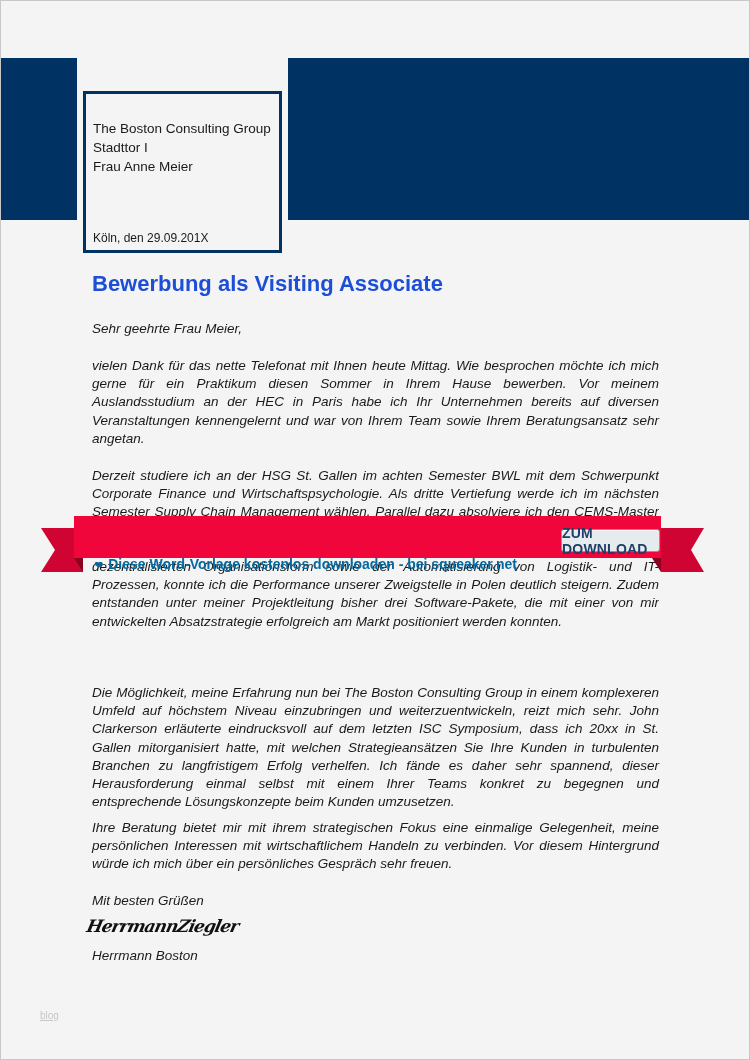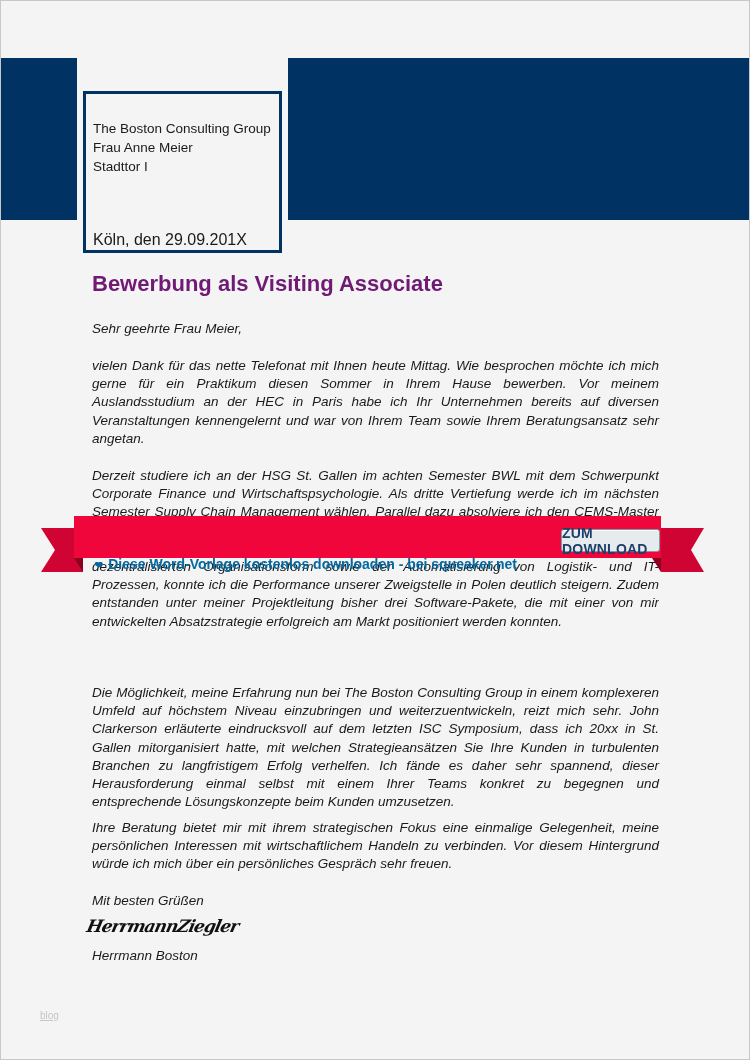--- a/index.html
+++ b/index.html
@@ -19,25 +19,25 @@
       position: absolute; left: 82px; top: 57px; width: 193px; height: 156px;
       border: 3px solid #003363; background: #f4f4f4; margin-top: 33px;
     }
     #address-lines {
       position: absolute; left: 7px; top: 25px;
       font-size: 13.5px; line-height: 19px;
     }
     #address-lines div { white-space: nowrap; }
     #date-line {
       position: absolute; left: 7px; top: 137px;
-      font-size: 16px; white-space: nowrap;
+      font-size: 12px; white-space: nowrap;
     }
     #title {
       position: absolute; left: 91px; top: 270px; margin: 0;
-      font-size: 22px; font-weight: bold; color: #701a75;
+      font-size: 22px; font-weight: bold; color: #1d4ed8;
       white-space: nowrap;
     }
     .para {
       position: absolute; left: 91px; width: 567px; margin: 0;
       font-size: 13.5px; line-height: 18.2px; text-align: justify; font-style: italic;
     }
     #salutation { top: 319px; }
     #p1 { top: 356px; }
     #p3 { top: 667px; margin-top: 16px; }
     #p4 { top: 818px; }
@@ -80,22 +80,22 @@
   </style>
 </head>
 <body>
 
 <div id="band-left" class="navy"></div>
 <div id="band-right" class="navy"></div>
 
 <div id="address-box">
   <div id="address-lines">
     <div>The Boston Consulting Group</div>
+    <div>Stadttor I</div>
     <div>Frau Anne Meier</div>
-    <div>Stadttor I</div>
   </div>
   <div id="date-line">Köln, den 29.09.201X</div>
 </div>
 
 <h1 id="title">Bewerbung als Visiting Associate</h1>
 
 <p id="salutation" class="para">Sehr geehrte Frau Meier,</p>
 <p id="p1" class="para">vielen Dank für das nette Telefonat mit Ihnen heute Mittag. Wie besprochen möchte ich mich gerne für ein Praktikum diesen Sommer in Ihrem Hause bewerben. Vor meinem Auslandsstudium an der HEC in Paris habe ich Ihr Unternehmen bereits auf diversen Veranstaltungen kennengelernt und war von Ihrem Team sowie Ihrem Beratungsansatz sehr angetan.</p>
 <div id="p2-clip">
   <p class="para">Derzeit studiere ich an der HSG St. Gallen im achten Semester BWL mit dem Schwerpunkt Corporate Finance und Wirtschaftspsychologie. Als dritte Vertiefung werde ich im nächsten Semester Supply Chain Management wählen. Parallel dazu absolviere ich den CEMS-Master und habe in einem Praktikum bereits praktische Erfahrungen gesammelt, die ich jetzt mit theoretischen Ansätzen aus der Uni begegne. Durch Einführung einer schlanken, dezentralisierten Organisationsform sowie der Automatisierung von Logistik- und IT-Prozessen, konnte ich die Performance unserer Zweigstelle in Polen deutlich steigern. Zudem entstanden unter meiner Projektleitung bisher drei Software-Pakete, die mit einer von mir entwickelten Absatzstrategie erfolgreich am Markt positioniert werden konnten.</p>

